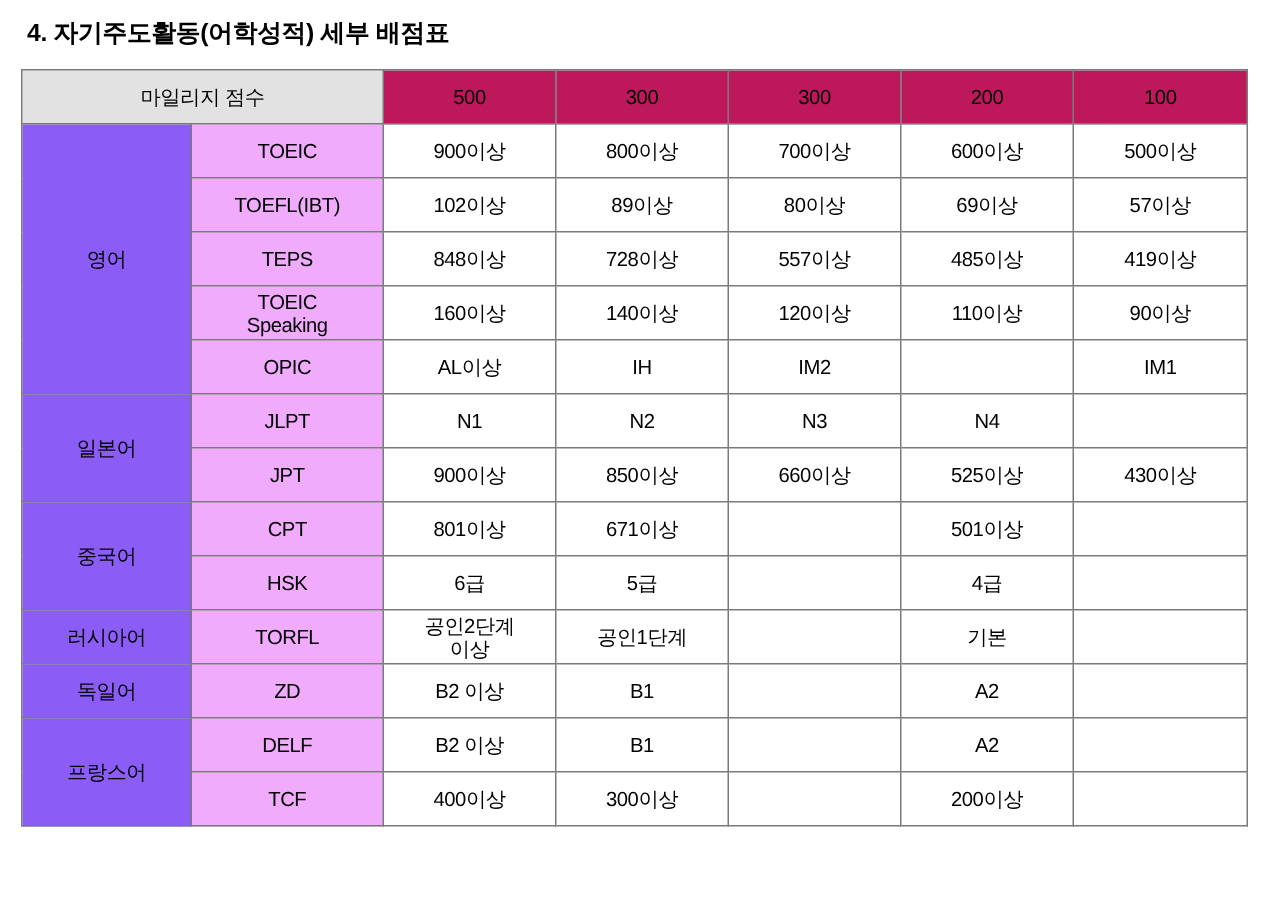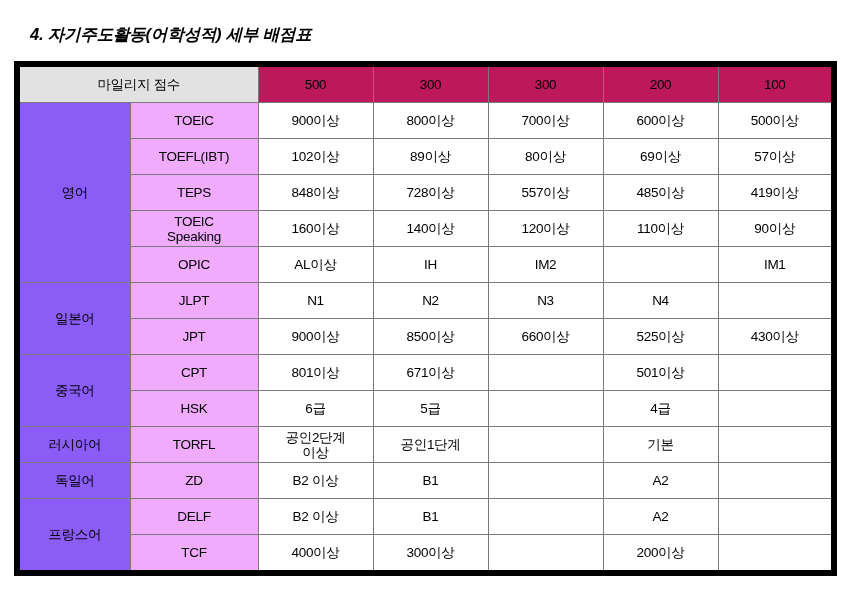--- a/index.html
+++ b/index.html
@@ -18,30 +18,29 @@
     position: relative;
     width: 846px;
     height: 612px;
     box-sizing: border-box;
   }
   .doc-title {
     font-size: 16.5px;
     font-weight: bold;
     letter-spacing: -0.2px;
     padding: 8px 0 0 14px;
-    margin: 16px;
+    margin: 4px;
     line-height: 1.3;
-    font-style: italic;
   }
   table.score-table {
     border-collapse: collapse;
     table-layout: fixed;
     margin: 13px 0 0 14px;
     width: 818px;
-    border: 6px solid #000000;
+    border: 1px solid #000000;
     padding-left: 44px;
   }
   table.score-table td,
   table.score-table th {
     border: 1px solid #7a7a7a;
     text-align: center;
     vertical-align: middle;
     font-size: 13.5px;
     font-weight: normal;
     padding: 0 2px;

